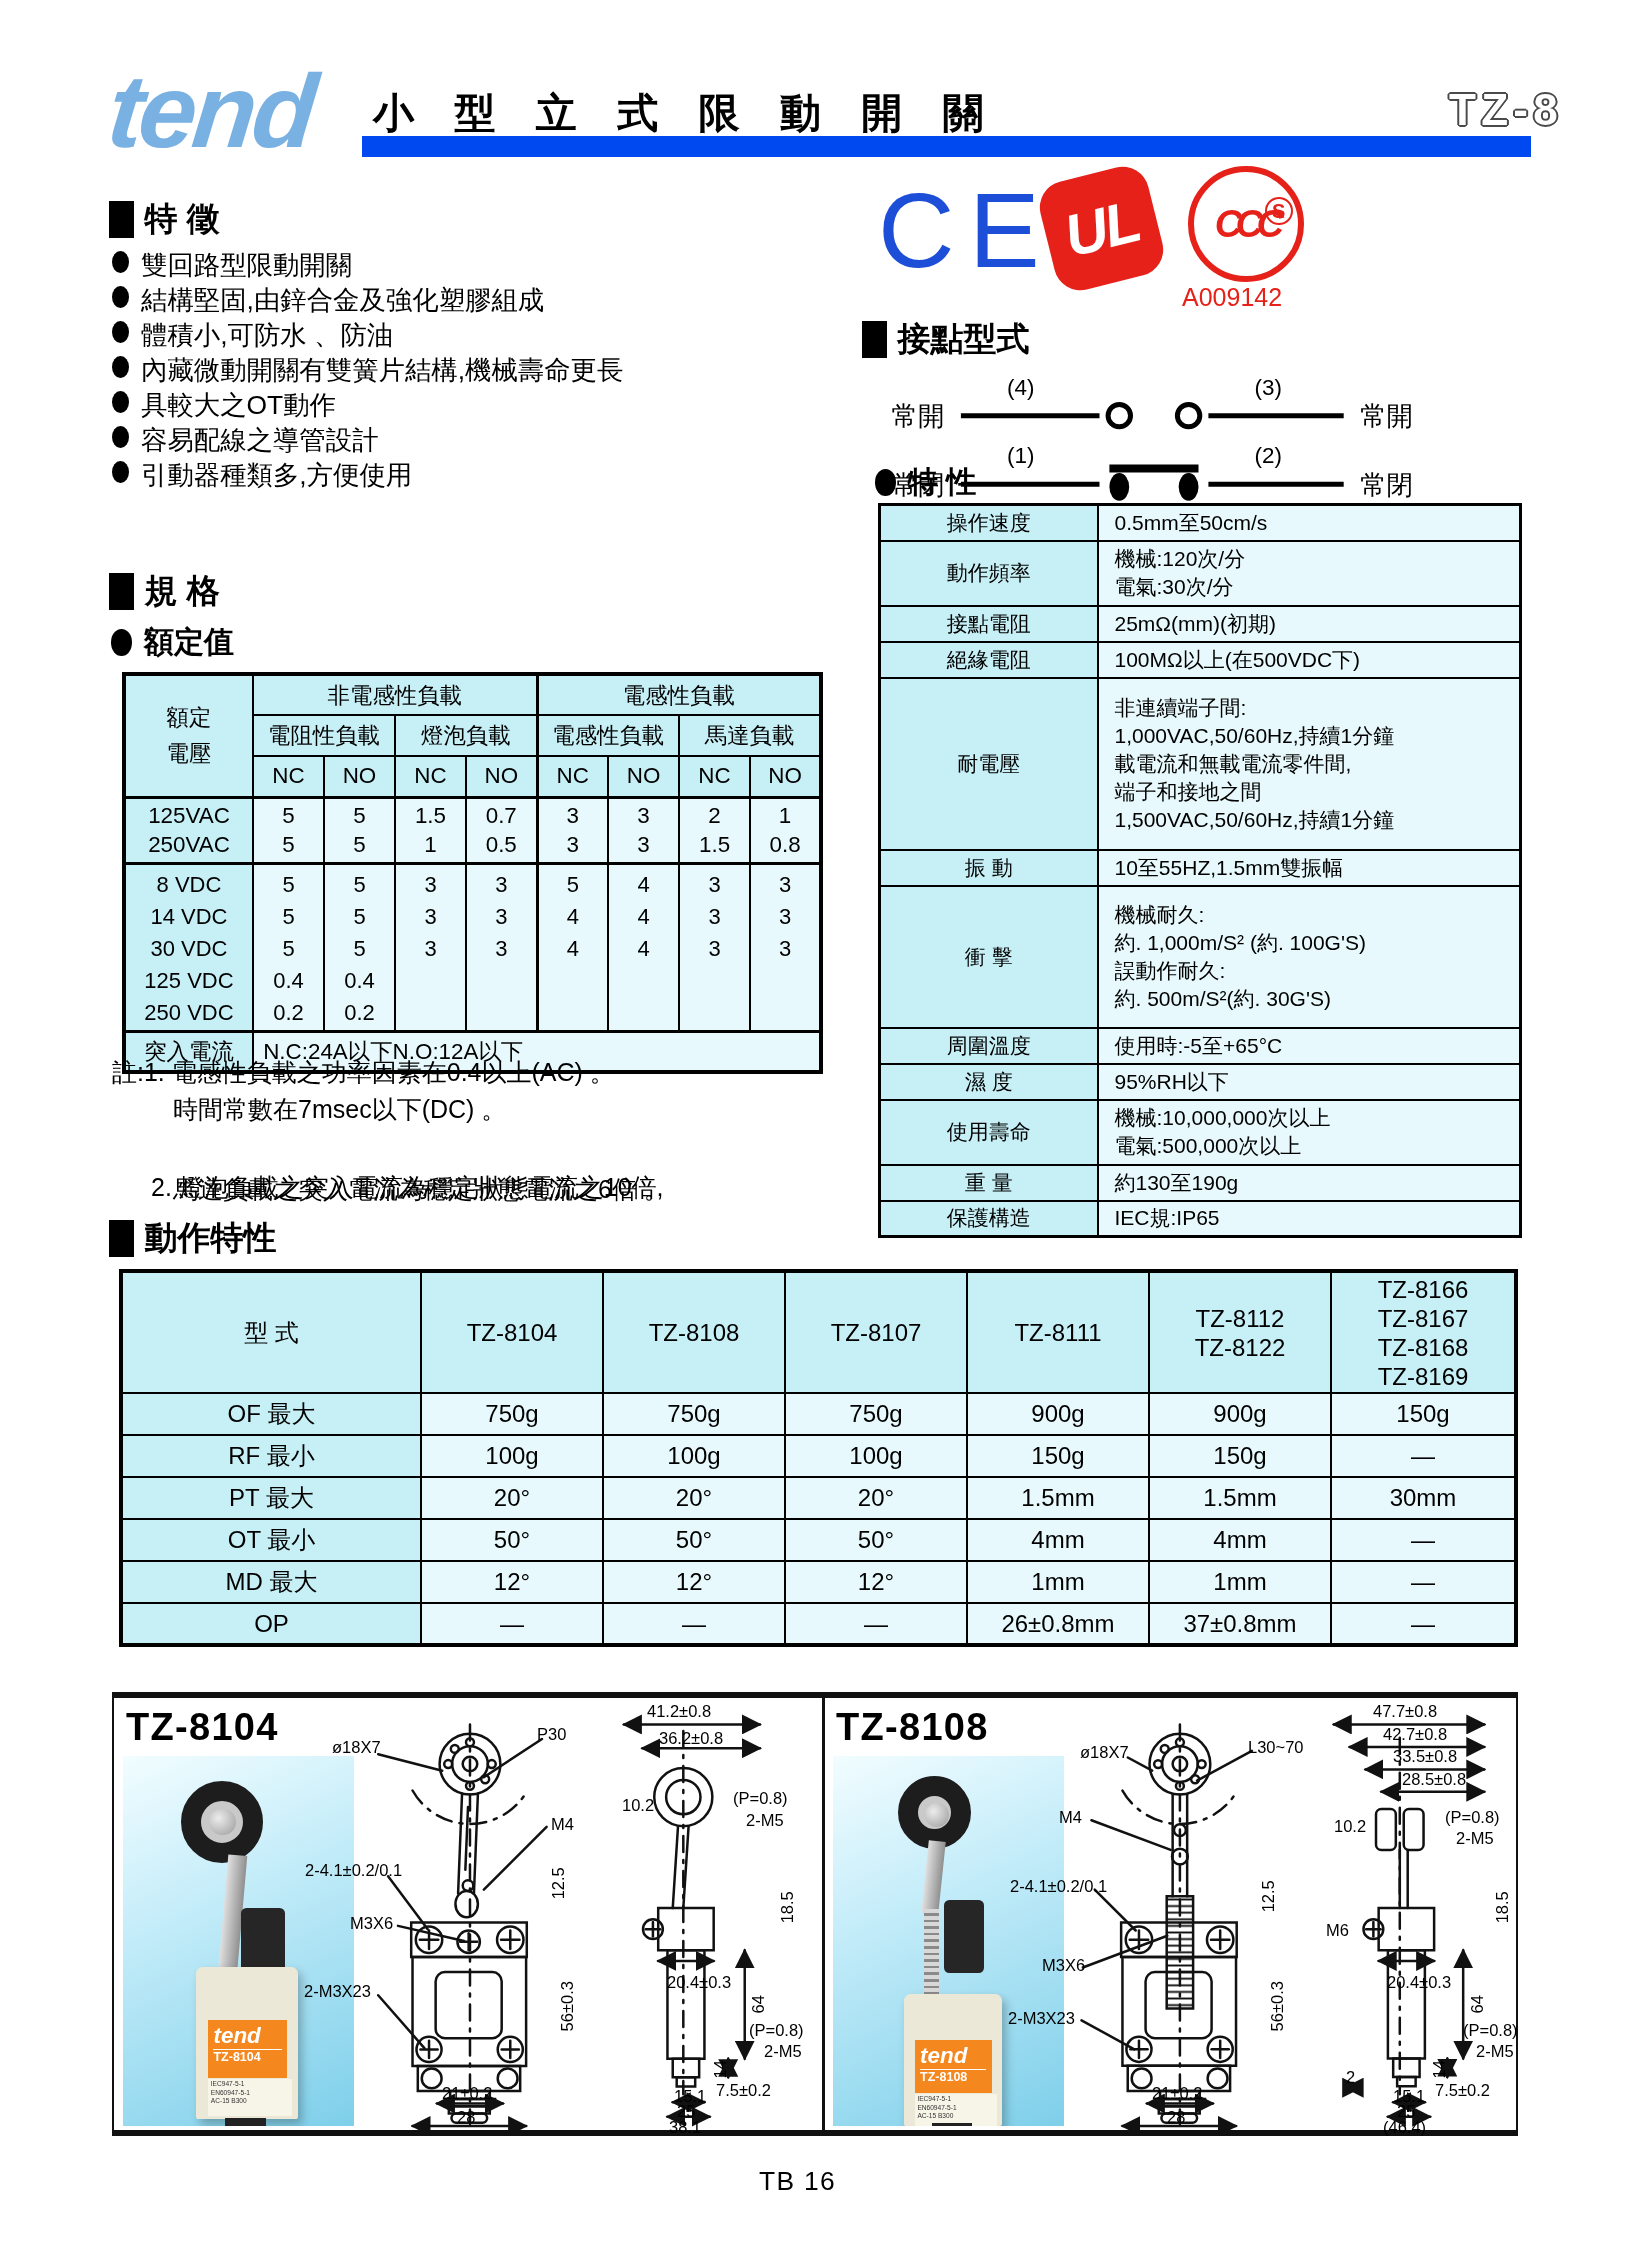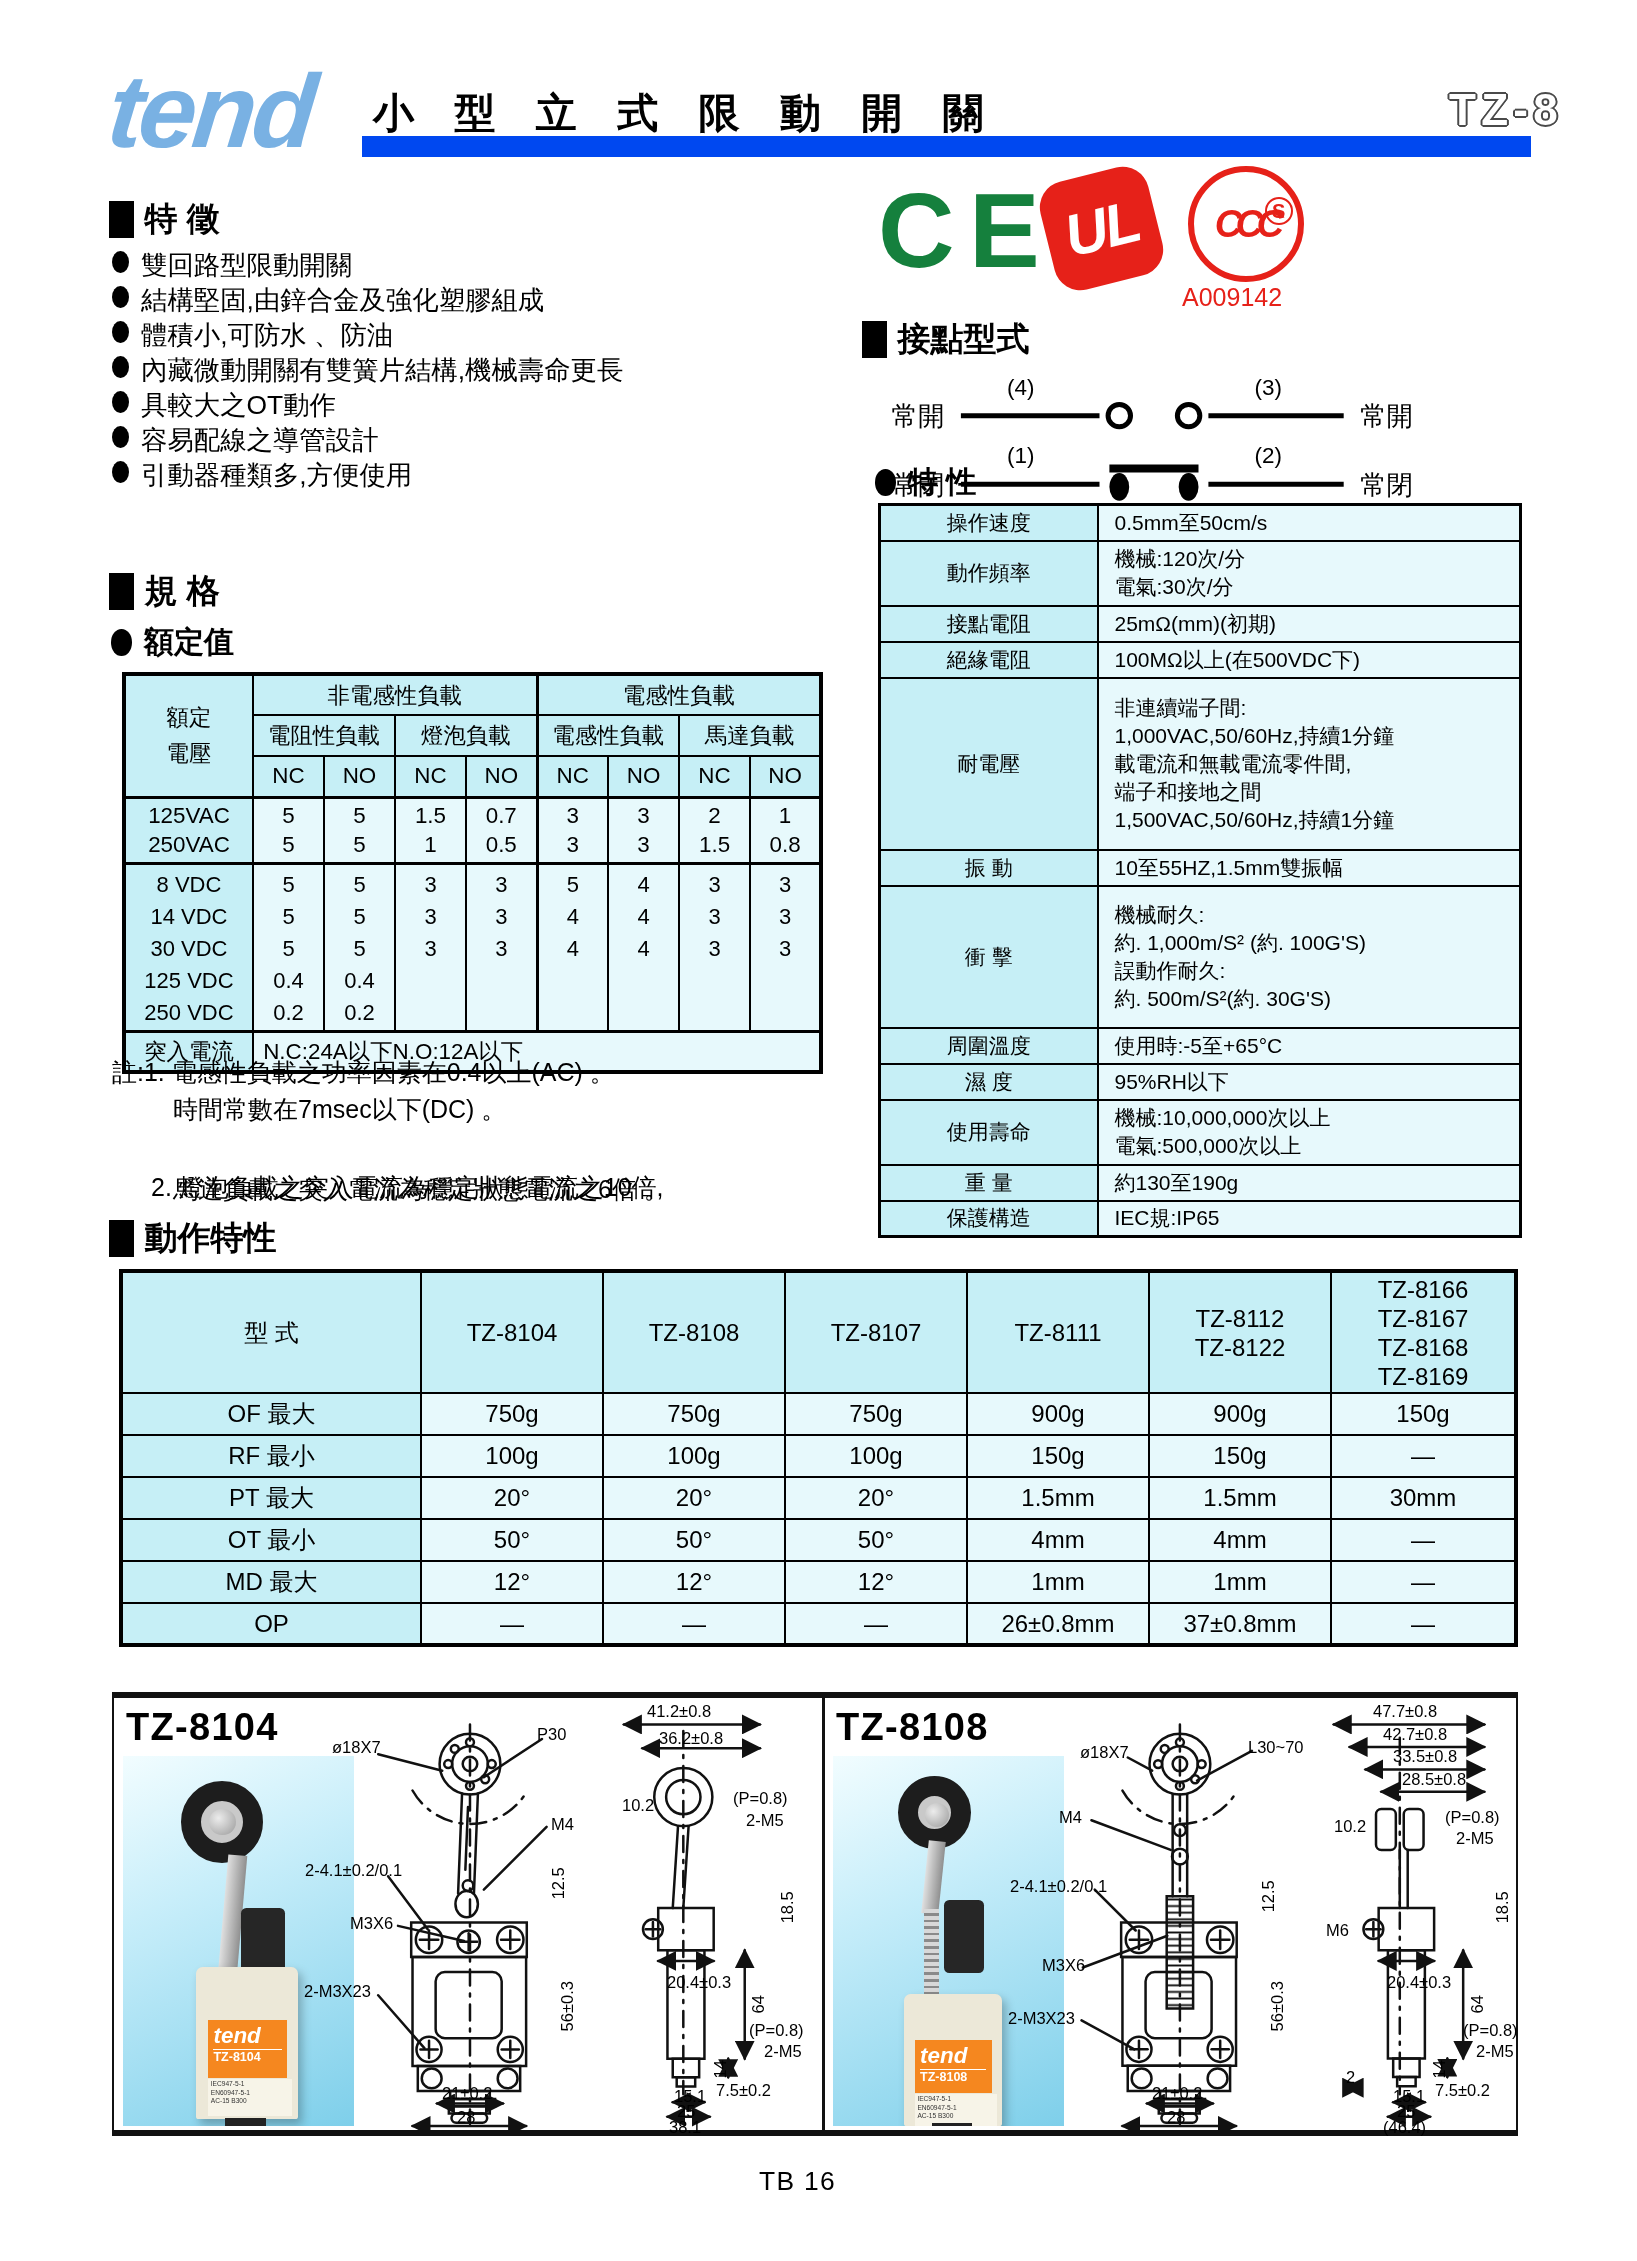--- a/index.html
+++ b/index.html
@@ -44,21 +44,21 @@
   .char td{padding:2.6px 6.6px;}
   .char td.val{text-align:left;padding-left:16px;line-height:28px;}
 
   .act{border:4px solid #000;font-size:24px;}
   .act td{border:2.6px solid #000;}
   .act .mdl{line-height:29px;}
 
   .notes{font-size:25px;white-space:nowrap;}
 
   
-  .ce{font-size:106px;font-weight:bold;color:#15803d;letter-spacing:14.5px;line-height:1;}
+  .ce{font-size:106px;font-weight:normal;color:#1d4ed8;letter-spacing:14.5px;line-height:1;}
   .ulbox{width:111px;height:111px;background:#e62119;border-radius:26.4px;transform:rotate(-14deg);
          display:flex;align-items:center;justify-content:center;}
   .ulbox span{color:#fff;font-weight:bold;font-style:italic;font-size:59px;letter-spacing:-2.6px;}
   .cccbox{width:104px;height:104px;border:6.6px solid #e62119;border-radius:50%;
           display:flex;align-items:center;justify-content:center;position:relative;}
   .cccbox .c3{color:#e62119;font-weight:bold;font-size:38px;letter-spacing:-6.6px;font-style:italic;}
   .cccbox .cs{position:absolute;right:5.3px;top:25px;color:#e62119;font-size:20px;font-weight:bold;
               border:2.6px solid #e62119;border-radius:50%;width:24px;height:24px;line-height:24px;text-align:center;}
   .cccode{color:#e62119;font-size:25px;}
 

